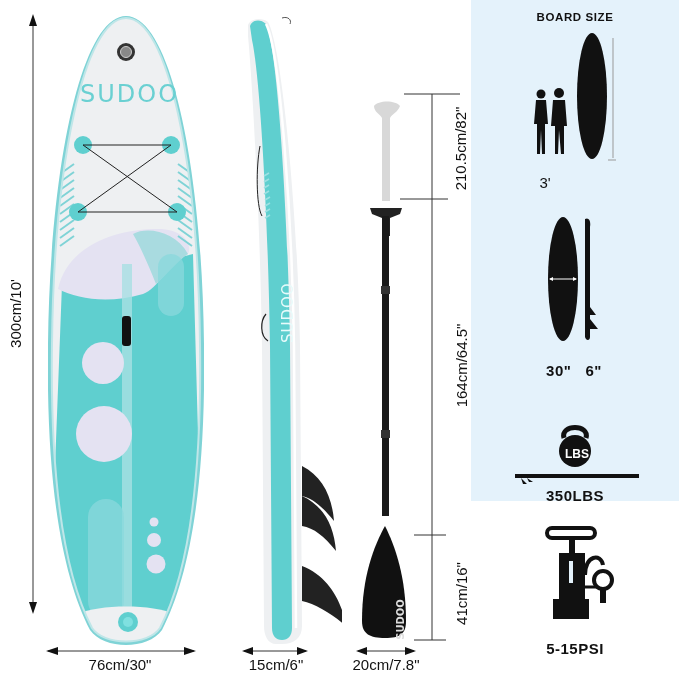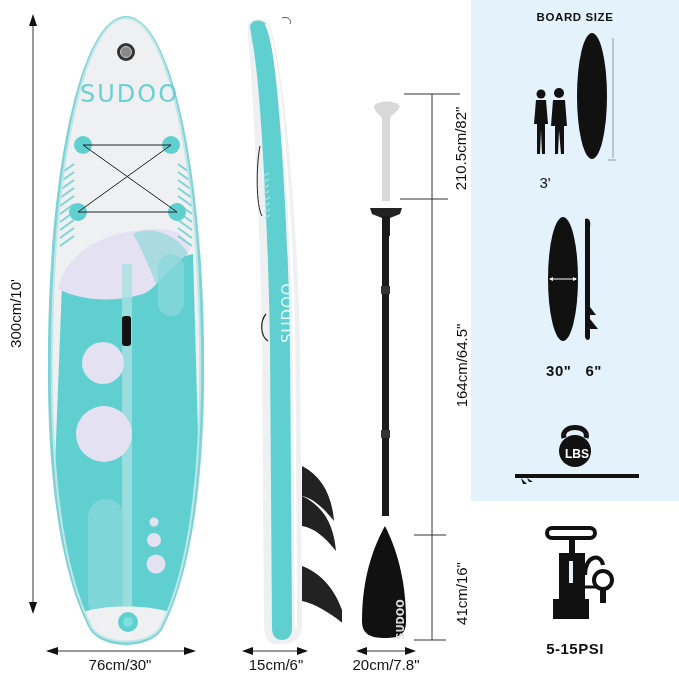--- a/index.html
+++ b/index.html
@@ -212,20 +212,21 @@
   <svg class="abs" style="left:83px;top:420px;" width="42" height="48" viewBox="0 0 42 48">
     <path d="M10,18 C6,4 36,4 32,18" fill="none" stroke="#111" stroke-width="5"></path>
     <circle cx="21" cy="31" r="16" fill="#111"></circle>
   </svg>
   <div class="abs" style="left:94px;top:447px;width:20px;text-align:left;color:#fff;font-size:12px;font-weight:bold;">LBS</div>
 
   <svg class="abs" style="left:42px;top:470px;" width="128" height="18" viewBox="0 0 128 18">
     <path d="M2,4 L126,4 L126,8 L2,8 Z" fill="#111"></path>
     <path d="M8,8 L14,14 L10,14 Z M14,8 L20,12 L16,12 Z" fill="#111"></path>
   </svg>
+  <div class="panel-label bold" style="left:0;width:208px;top:487px;">350LBS</div>
 
   <svg class="abs" style="left:70px;top:525px;" width="86" height="98" viewBox="0 0 86 98">
     <g fill="none" stroke="#111" stroke-width="4">
       <rect x="6" y="3" width="48" height="10" rx="5"></rect>
       <path d="M44,50 C44,30 60,28 62,40"></path>
       <circle cx="62" cy="55" r="9"></circle>
     </g>
     <rect x="28" y="13" width="6" height="15" fill="#111"></rect>
     <rect x="18" y="28" width="26" height="46" fill="#111"></rect>
     <rect x="12" y="74" width="36" height="20" fill="#111"></rect>

